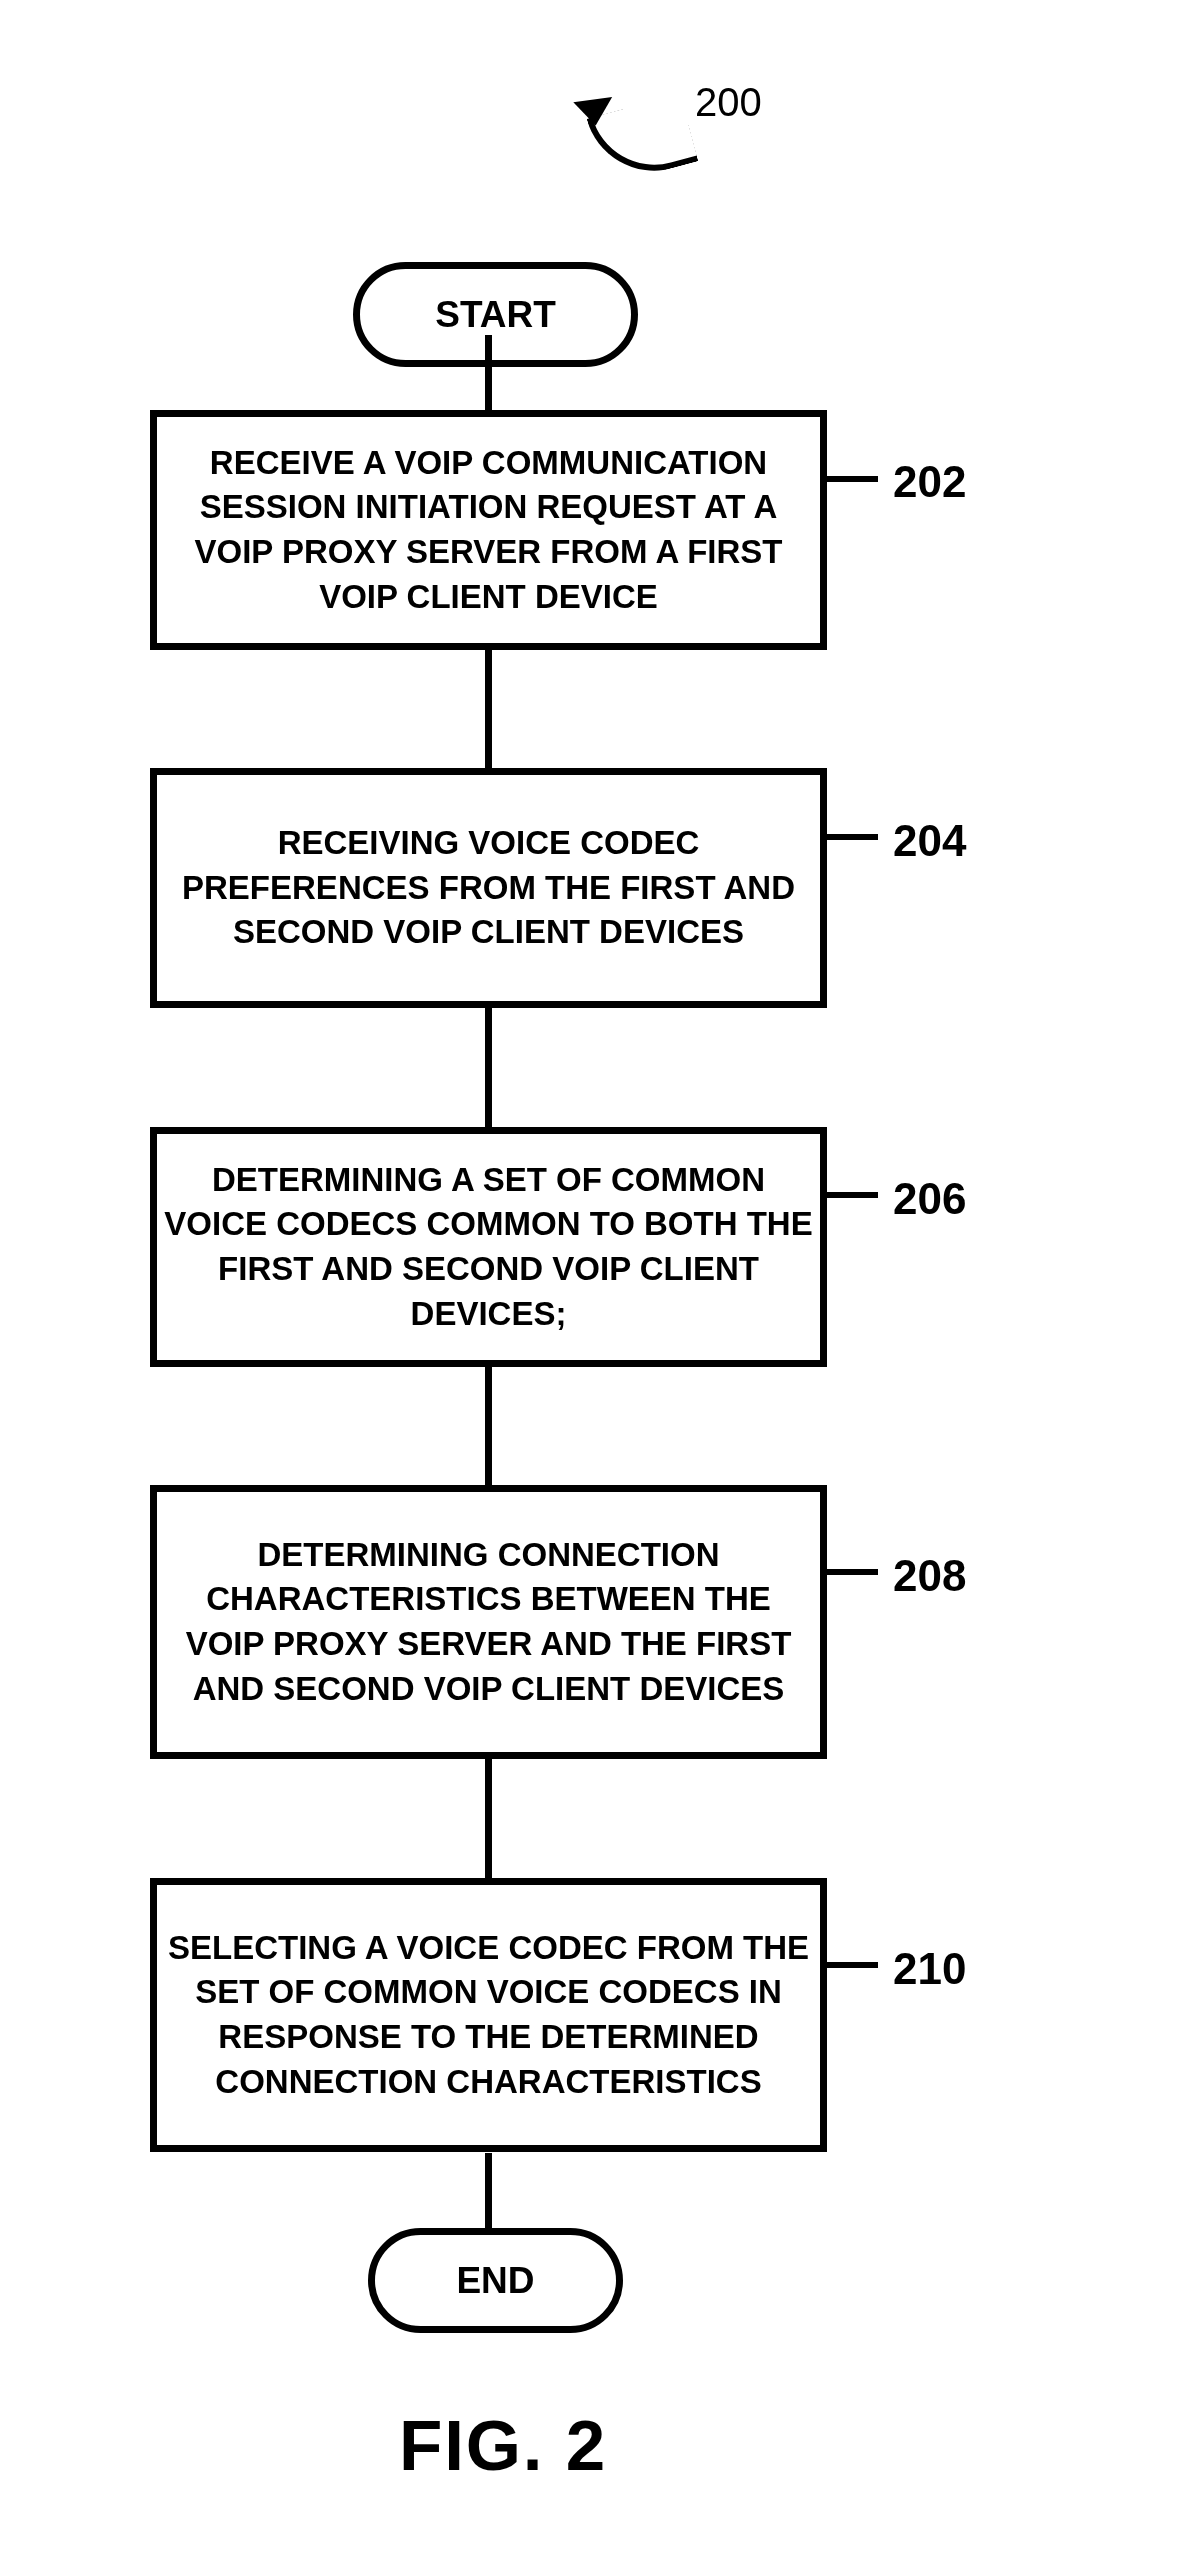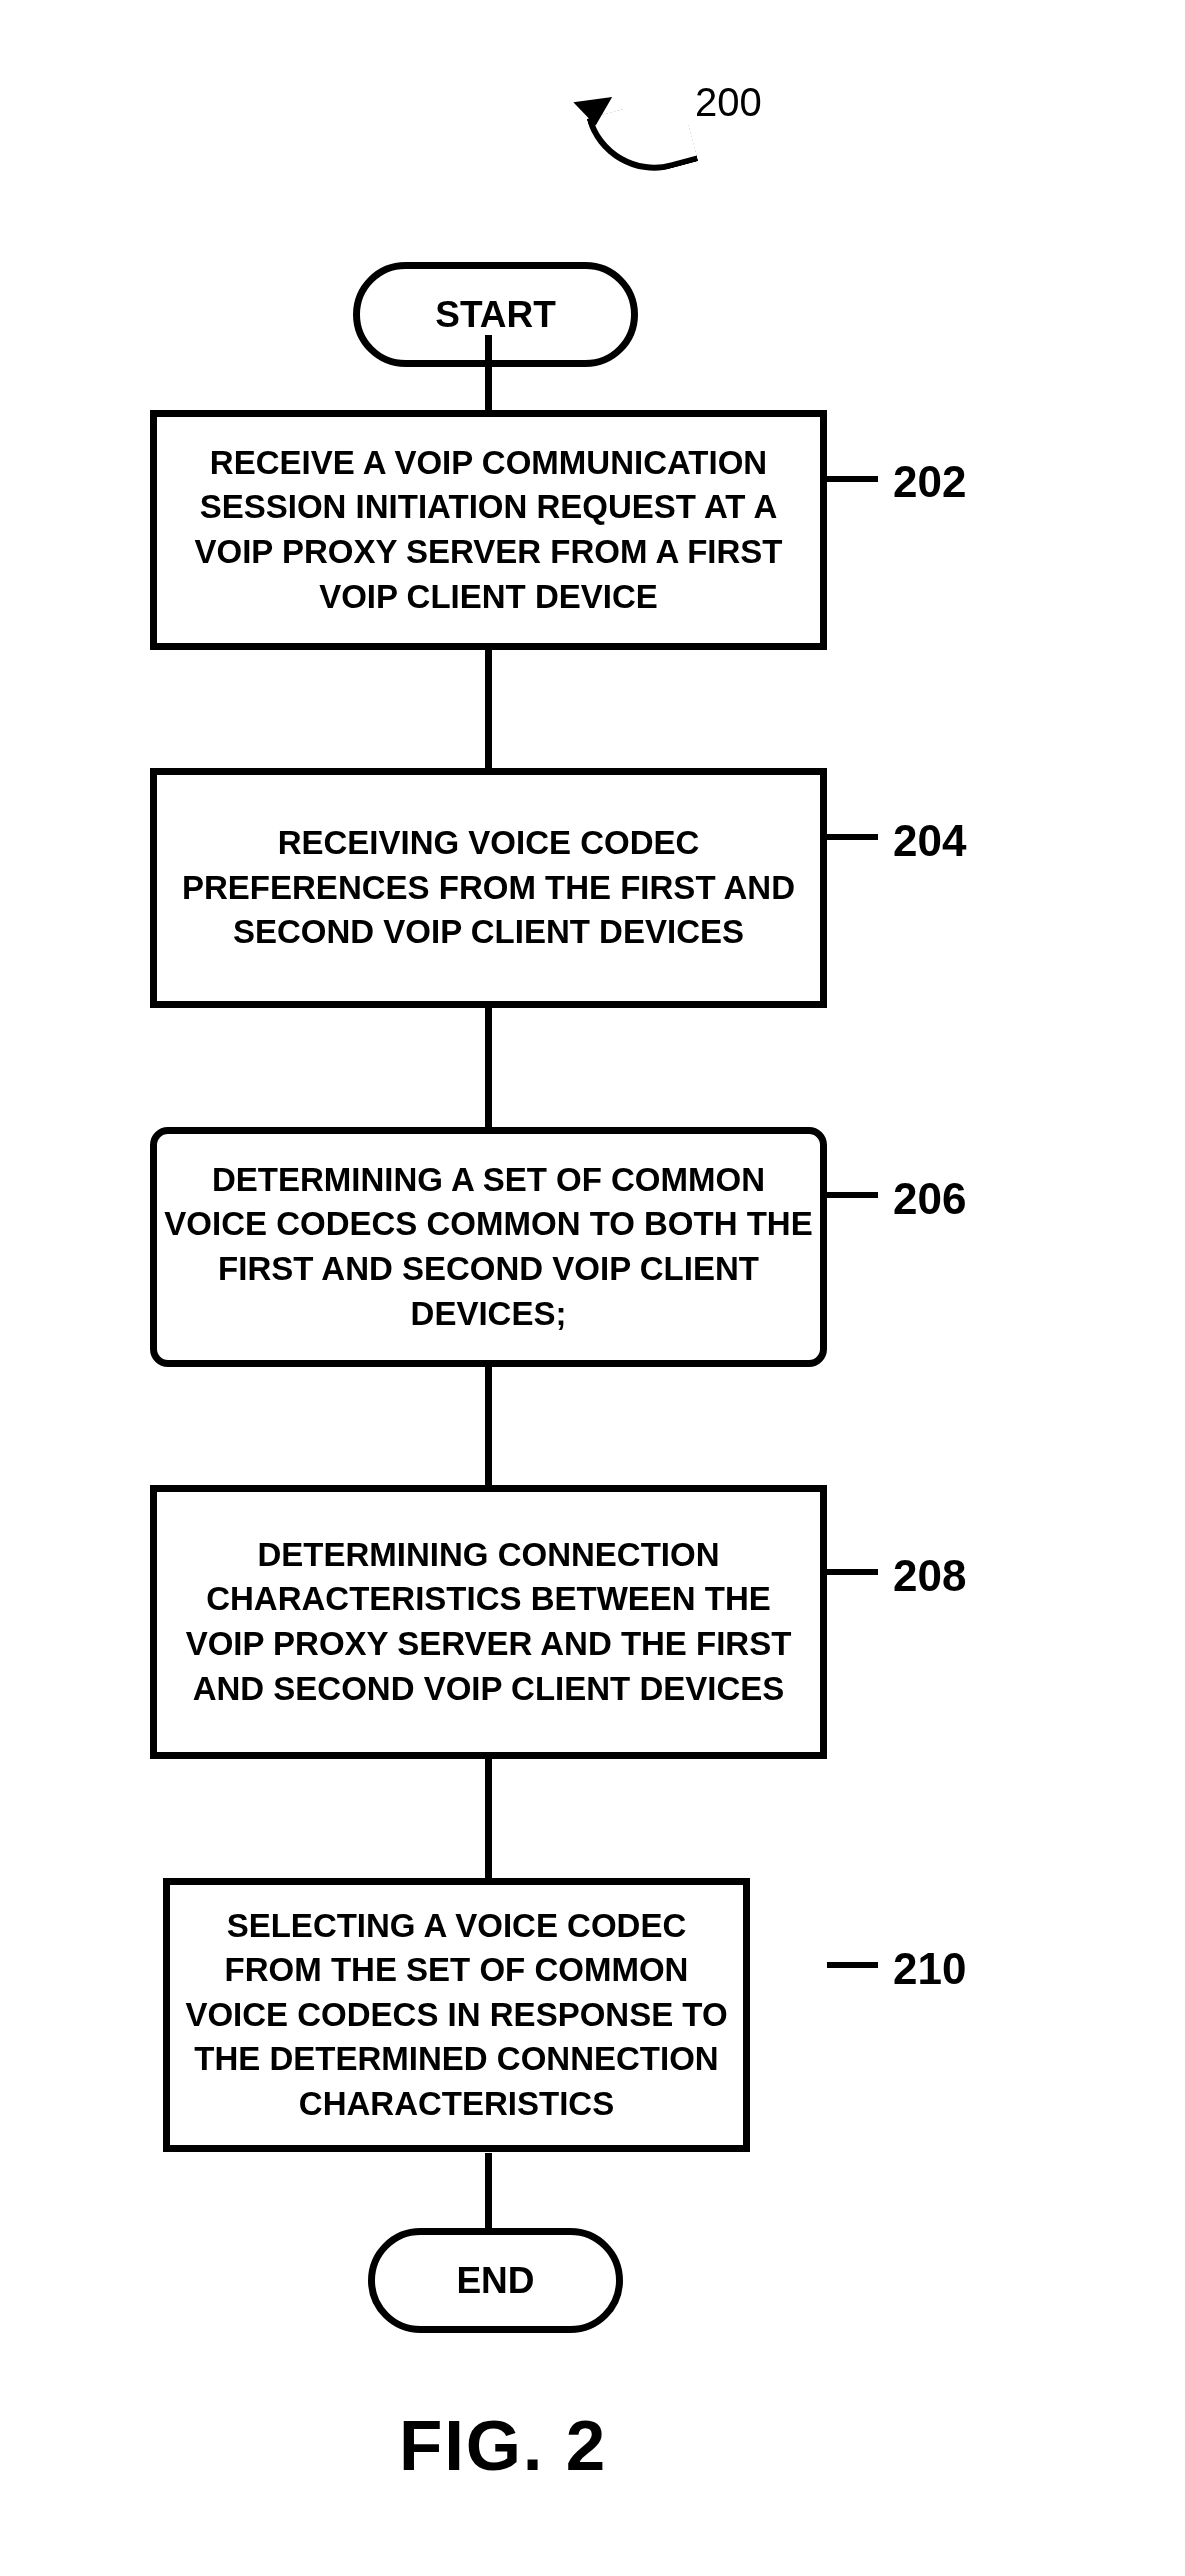--- a/index.html
+++ b/index.html
@@ -93,37 +93,37 @@
   <div class="connector-v" style="left:485px; top:649px; height:119px;"></div>
 
   <div class="box" style="left:150px; top:768px; width:677px; height:240px;">
     <span>RECEIVING VOICE CODEC PREFERENCES FROM THE FIRST AND SECOND VOIP CLIENT DEVICES</span>
   </div>
   <div class="lead-line" style="left:827px; top:834px; width:51px;"></div>
   <div class="step-label" style="left:893px; top:816px;">204</div>
 
   <div class="connector-v" style="left:485px; top:1008px; height:119px;"></div>
 
-  <div class="box" style="left:150px; top:1127px; width:677px; height:240px;border-radius:18px;">
+  <div class="box" style="left:150px; top:1127px; width:677px; height:240px;">
     <span>DETERMINING A SET OF COMMON VOICE CODECS COMMON TO BOTH THE FIRST AND SECOND VOIP CLIENT DEVICES;</span>
   </div>
   <div class="lead-line" style="left:827px; top:1192px; width:51px;"></div>
   <div class="step-label" style="left:893px; top:1174px;">206</div>
 
   <div class="connector-v" style="left:485px; top:1366px; height:119px;"></div>
 
   <div class="box" style="left:150px; top:1485px; width:677px; height:274px;">
     <span>DETERMINING CONNECTION CHARACTERISTICS BETWEEN THE VOIP PROXY SERVER AND THE FIRST AND SECOND VOIP CLIENT DEVICES</span>
   </div>
   <div class="lead-line" style="left:827px; top:1569px; width:51px;"></div>
   <div class="step-label" style="left:893px; top:1551px;">208</div>
 
   <div class="connector-v" style="left:485px; top:1759px; height:119px;"></div>
 
-  <div class="box" style="left:150px; top:1878px; width:587px; height:274px;margin-left:13px;">
+  <div class="box" style="left:150px; top:1878px; width:677px; height:274px;">
     <span>SELECTING A VOICE CODEC FROM THE SET OF COMMON VOICE CODECS IN RESPONSE TO THE DETERMINED CONNECTION CHARACTERISTICS</span>
   </div>
   <div class="lead-line" style="left:827px; top:1962px; width:51px;"></div>
   <div class="step-label" style="left:893px; top:1944px;">210</div>
 
   <div class="connector-v" style="left:485px; top:2153px; height:75px;"></div>
 
   <div class="pill" style="left:368px; top:2228px; width:241px; height:91px;">
     <span>END</span>
   </div>

